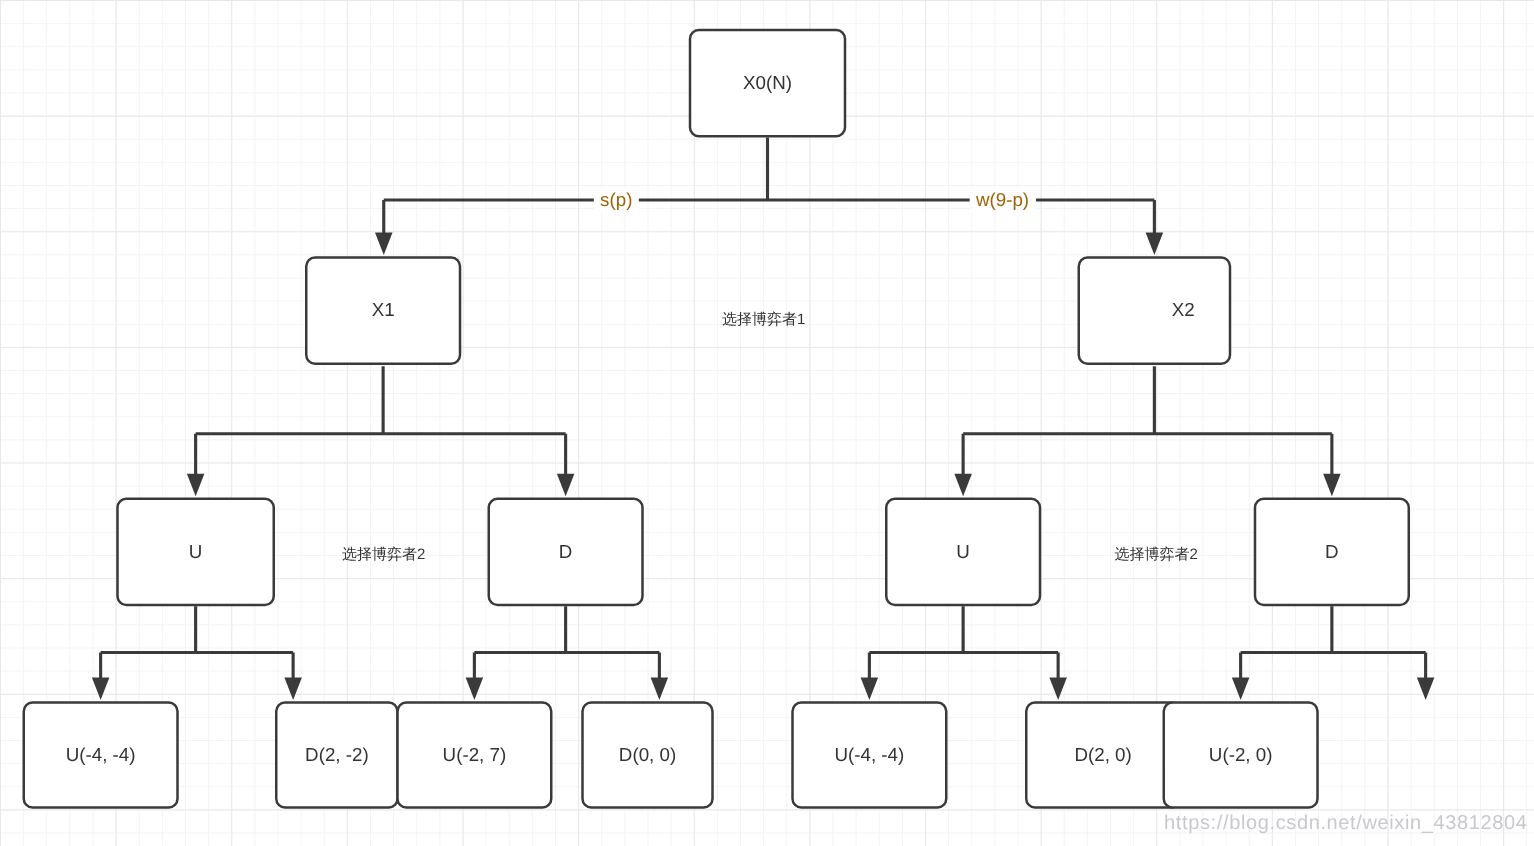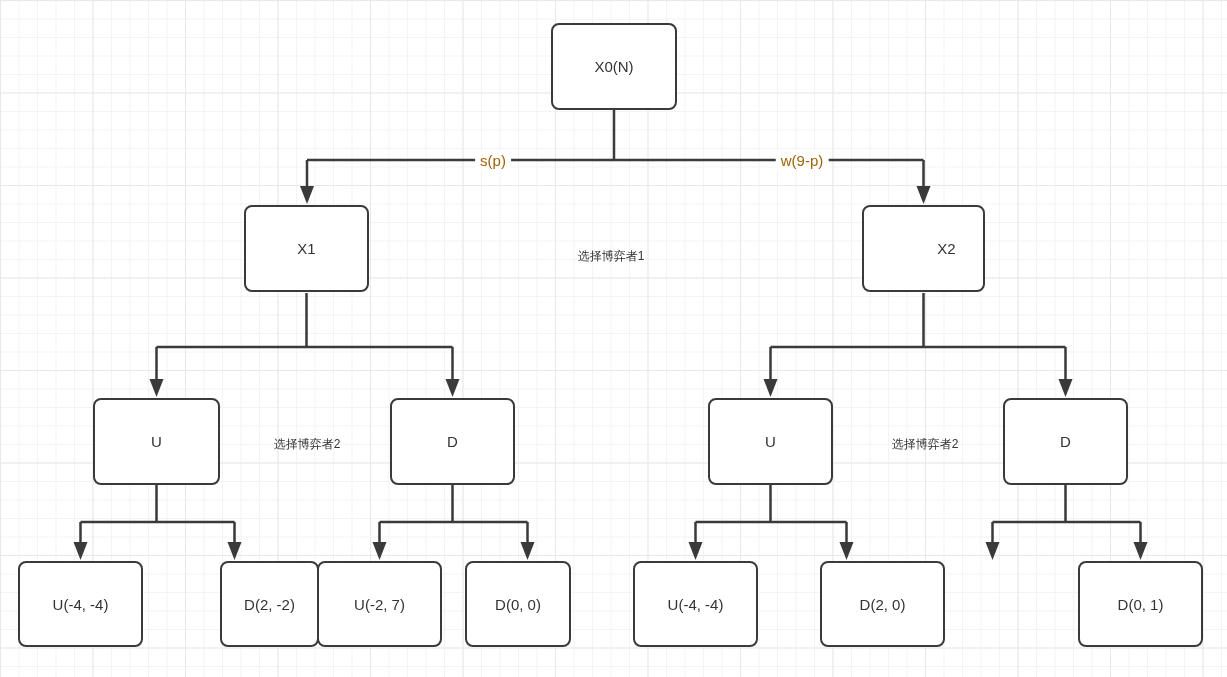--- a/index.html
+++ b/index.html
@@ -113,16 +113,17 @@
   <div class="node" style="left:708px; top:398px; width:125px; height:87px;">U</div>
   <div class="annotation" style="left:925px; top:444px;">选择博弈者2</div>
   <div class="node" style="left:1003px; top:398px; width:125px; height:87px;">D</div>
 
   <div class="node" style="left:18px; top:561px; width:125px; height:86px;">U(-4, -4)</div>
   <div class="node" style="left:172px; top:561px; width:99px; height:86px;margin-left:48px;">D(2, -2)</div>
   <div class="node" style="left:317px; top:561px; width:125px; height:86px;">U(-2, 7)</div>
   <div class="node" style="left:465px; top:561px; width:106px; height:86px;">D(0, 0)</div>
   <div class="node" style="left:633px; top:561px; width:125px; height:86px;">U(-4, -4)</div>
   <div class="node" style="left:784px; top:561px; width:125px; height:86px;margin-left:36px;">D(2, 0)</div>
-  <div class="node" style="left:1078px; top:561px; width:125px; height:86px;">D(0, 1)</div>
+  <div class="node" style="left:930px; top:561px; width:125px; height:86px;">U(-2, 0)</div>
 
+  <div class="watermark">https://blog.csdn.net/weixin_43812804</div>
 
 </div>
 
 </body></html>

